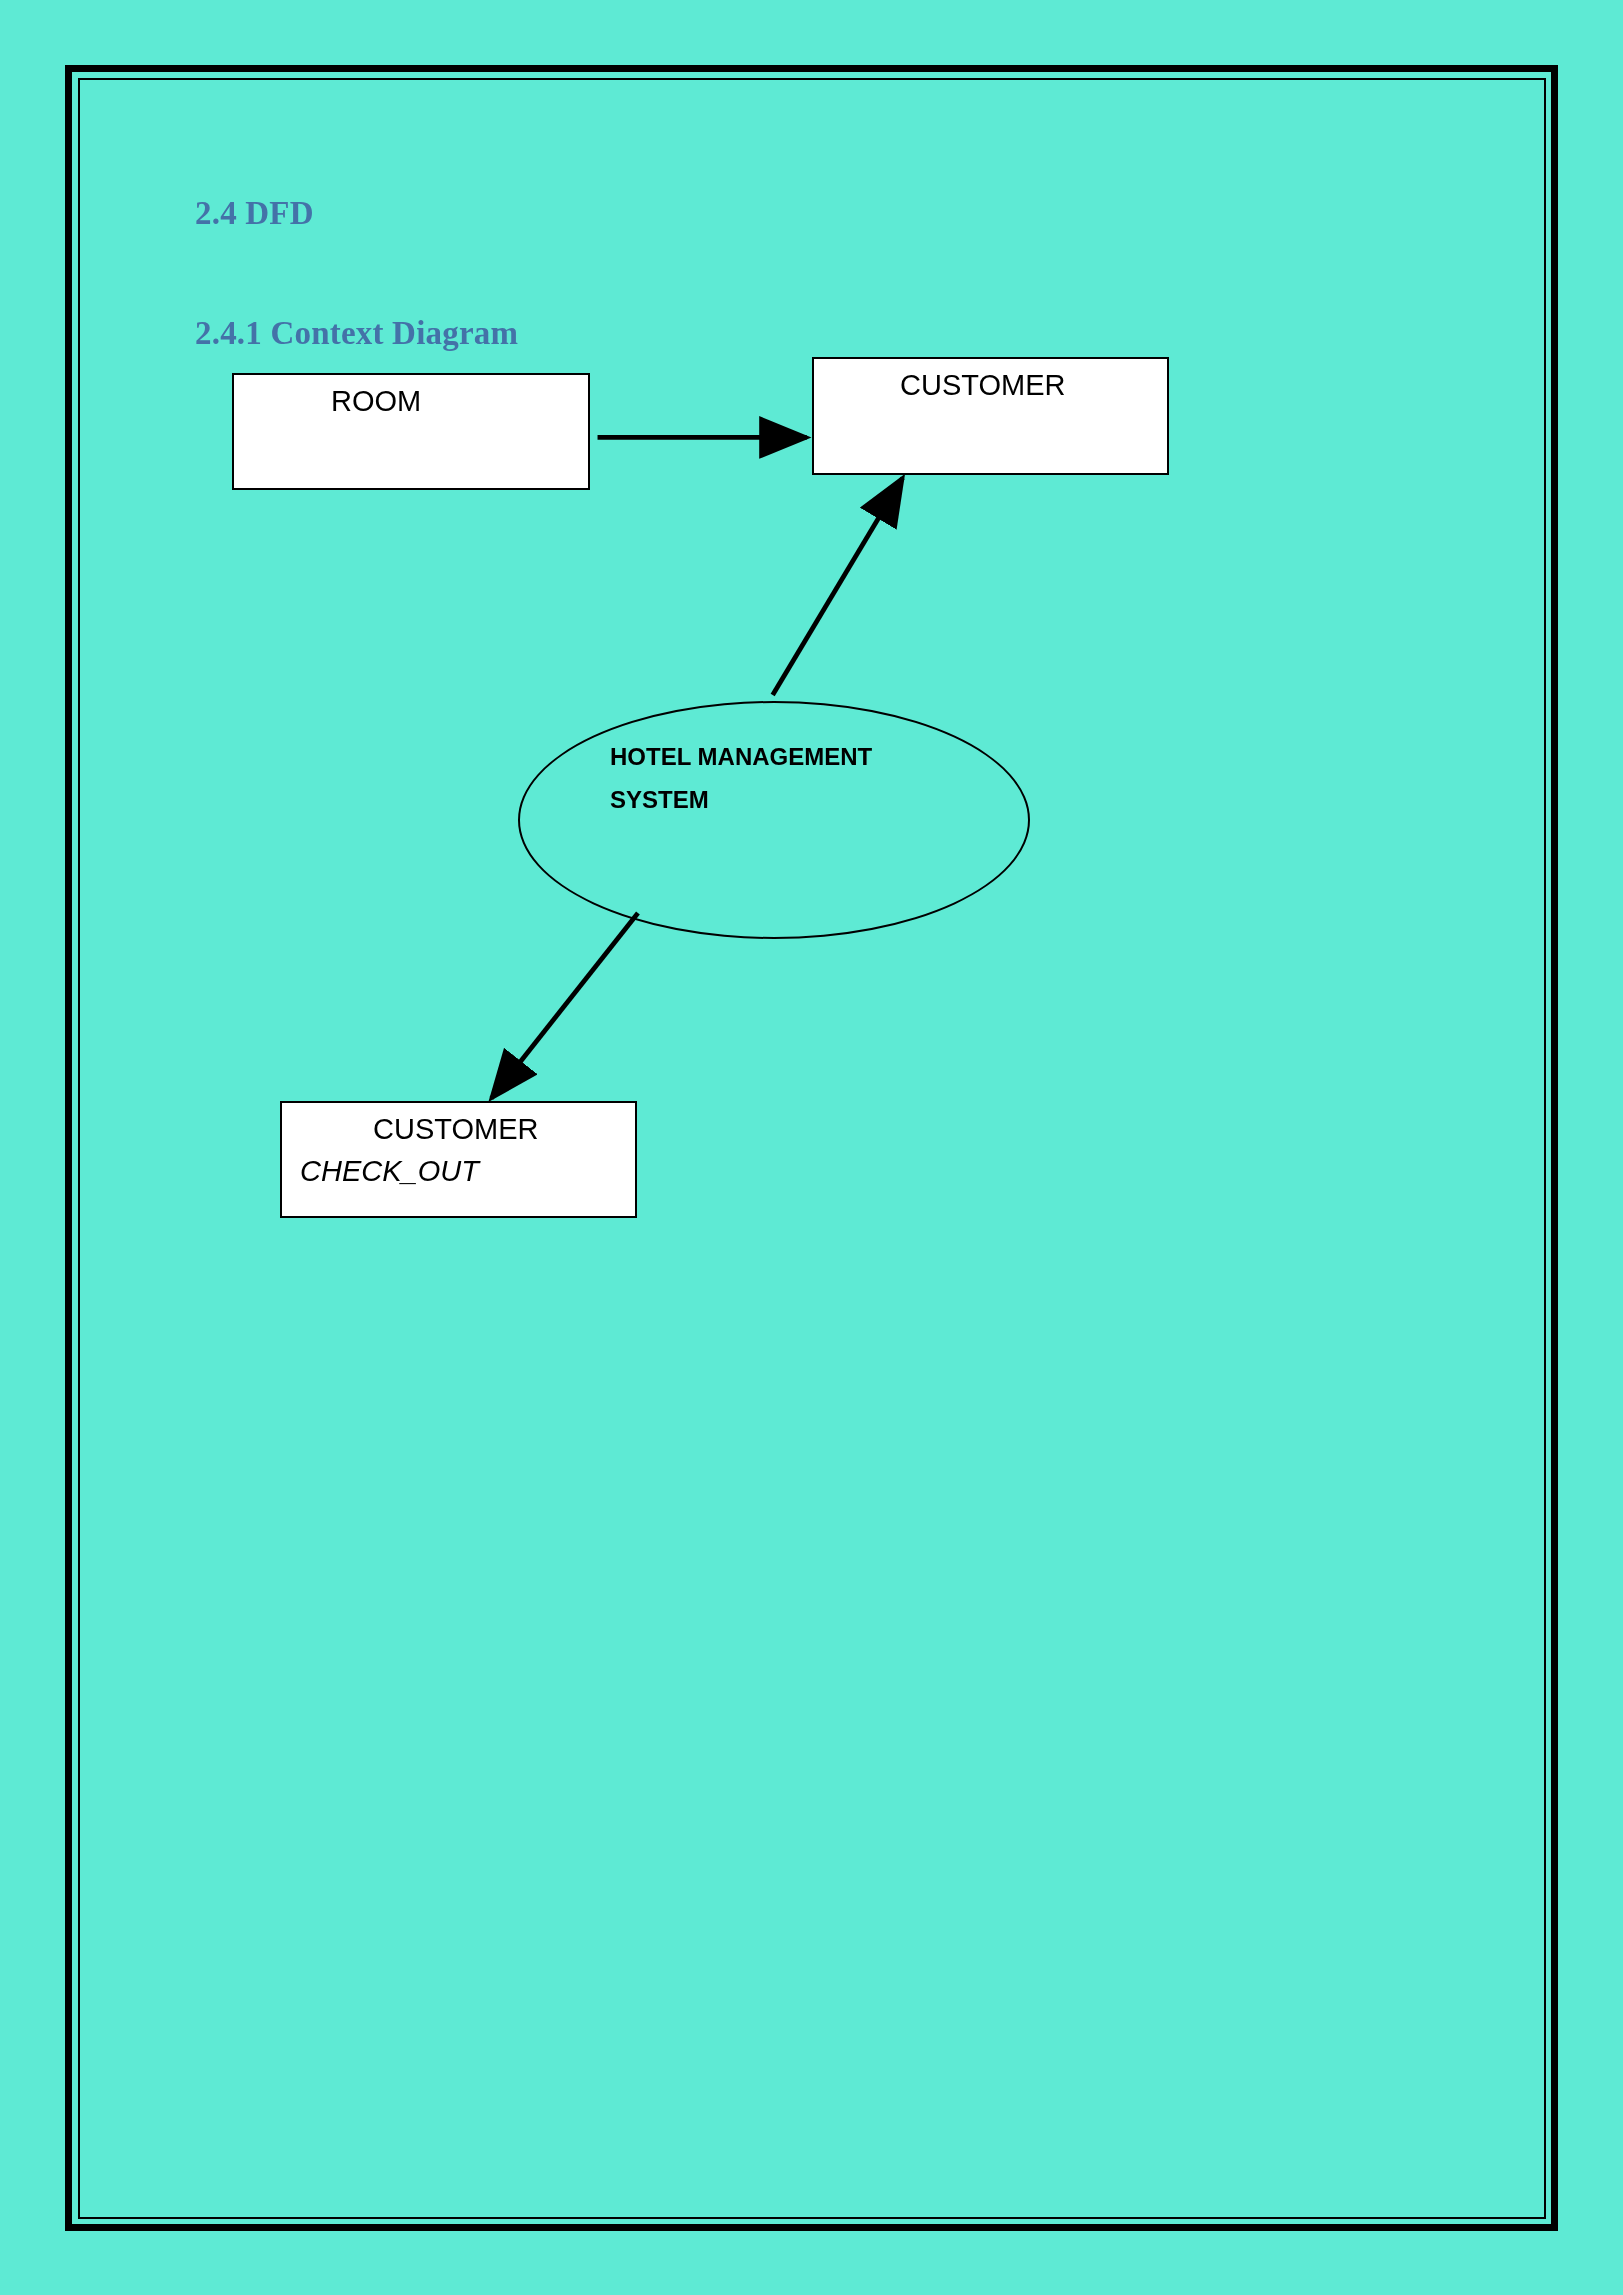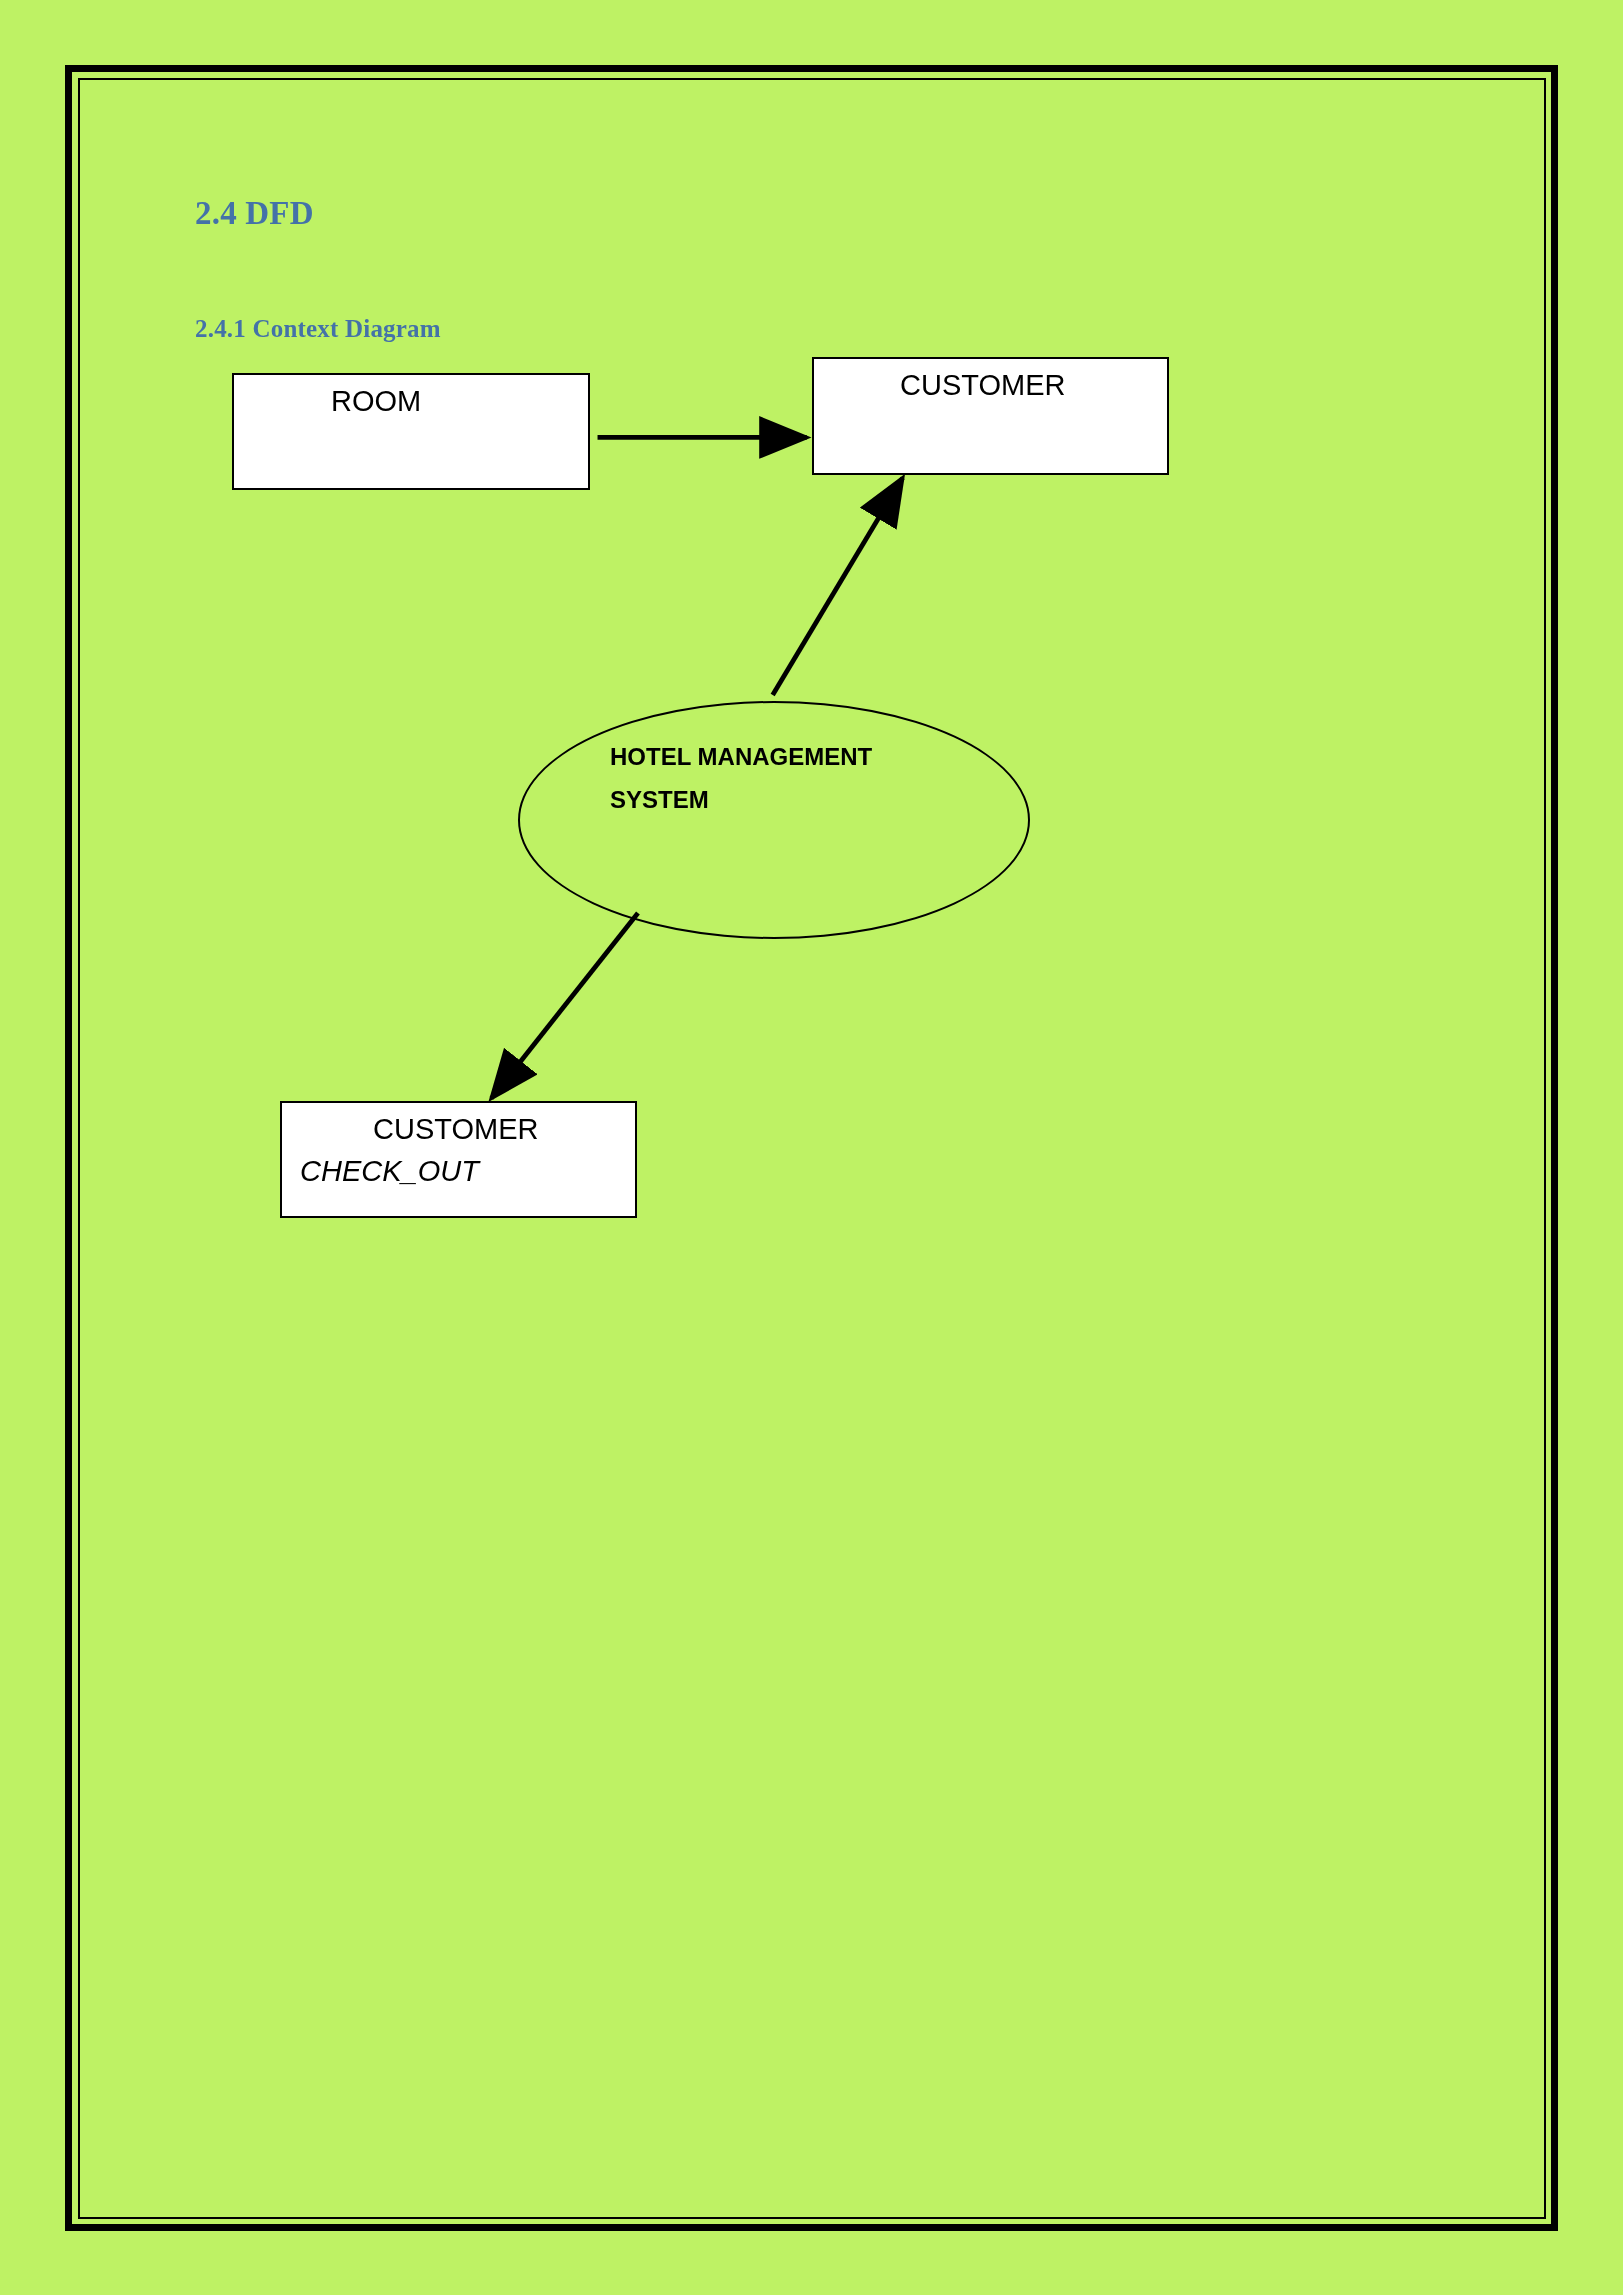--- a/index.html
+++ b/index.html
@@ -8,21 +8,21 @@
     padding: 0;
     background: #ffffff;
   }
   body {
     font-family: "Liberation Sans", sans-serif;
   }
   #page {
     position: relative;
     width: 1623px;
     height: 2295px;
-    background: #bef264;
+    background: #5eead4;
     overflow: hidden;
   }
   
   #page-frame-outer {
     position: absolute;
     left: 65px;
     top: 65px;
     width: 1493px;
     height: 2166px;
     border: 7.1px solid #000000;
@@ -48,21 +48,21 @@
     letter-spacing: 0.2px;
   }
   #heading-dfd {
     left: 195px;
     top: 195px;
     font-size: 33px;
   }
   #heading-context-diagram {
     left: 195px;
     top: 315px;
-    font-size: 25px;
+    font-size: 33px;
   }
   
   #diagram {
     position: absolute;
     left: 0;
     top: 0;
     width: 1623px;
     height: 2295px;
   }
   .entity-box {

